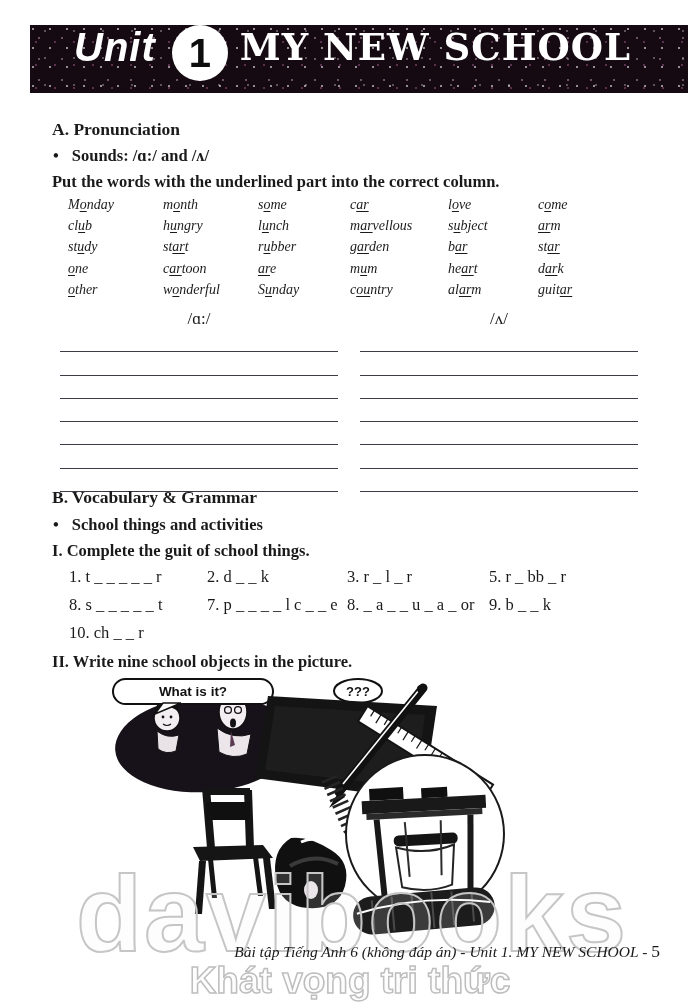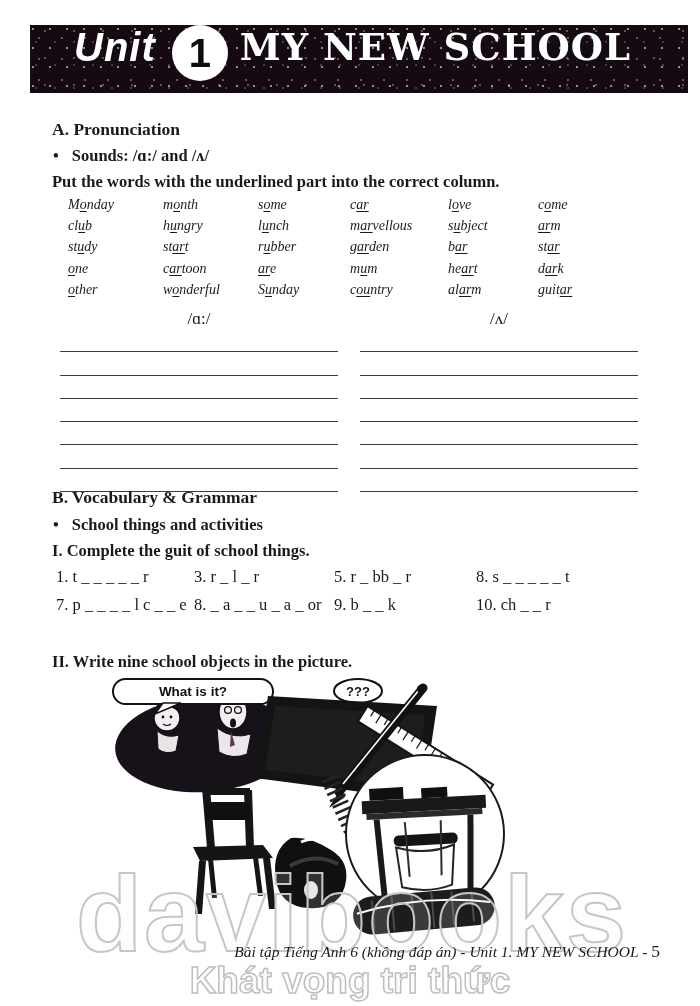--- a/index.html
+++ b/index.html
@@ -37,21 +37,21 @@
   .u{text-decoration:underline;text-underline-offset:2px;}
 
   
   .sound-cols{position:absolute;left:60px;top:309px;width:578px;display:flex;gap:22px;}
   .sound-col{flex:1;}
   .sound-header{text-align:center;font-size:17px;}
   .rule{height:22.3px;border-bottom:1.6px solid #3c3c48;}
   .rule:first-of-type{height:19px;}
 
   
-  .ex1-grid{position:absolute;left:56px;top:567px;display:grid;
+  .ex1-grid{position:absolute;left:69px;top:567px;display:grid;
     grid-template-columns:138px 140px 142px 1fr;grid-auto-rows:28px;font-size:16.5px;}
   .ex1-grid span{white-space:nowrap;}
 
   
   .figure{position:absolute;left:105px;top:676px;width:400px;height:270px;}
   .figure svg{display:block;width:400px;height:270px;}
 
   
   .footer{position:absolute;left:0;top:941px;width:700px;box-sizing:border-box;
     padding-right:40px;text-align:right;font-style:italic;font-size:15.5px;white-space:nowrap;}
@@ -141,20 +141,21 @@
 
   <div class="h-main" style="top:487px">B. Vocabulary &amp; Grammar</div>
   <div class="bullet-line" style="top:515px">
     <span>•</span>
     <span>School things and activities</span>
   </div>
   <div class="instr" style="top:541px">I. Complete the guit of school things.</div>
 
   <div class="ex1-grid">
       <span>1. t _ _ _ _ _ r</span>
+      <span>2. d _ _ k</span>
       <span>3. r _ l _ r</span>
       <span>5. r _ bb _ r</span>
       <span>8. s _ _ _ _ _ t</span>
       <span>7. p _ _ _ _ l c _ _ e</span>
       <span>8. _ a _ _ u _ a _ or</span>
       <span>9. b _ _ k</span>
       <span>10. ch _ _ r</span>
     </div>
 
   <div class="instr" style="top:652px">II. Write nine school objects in the picture.</div>

